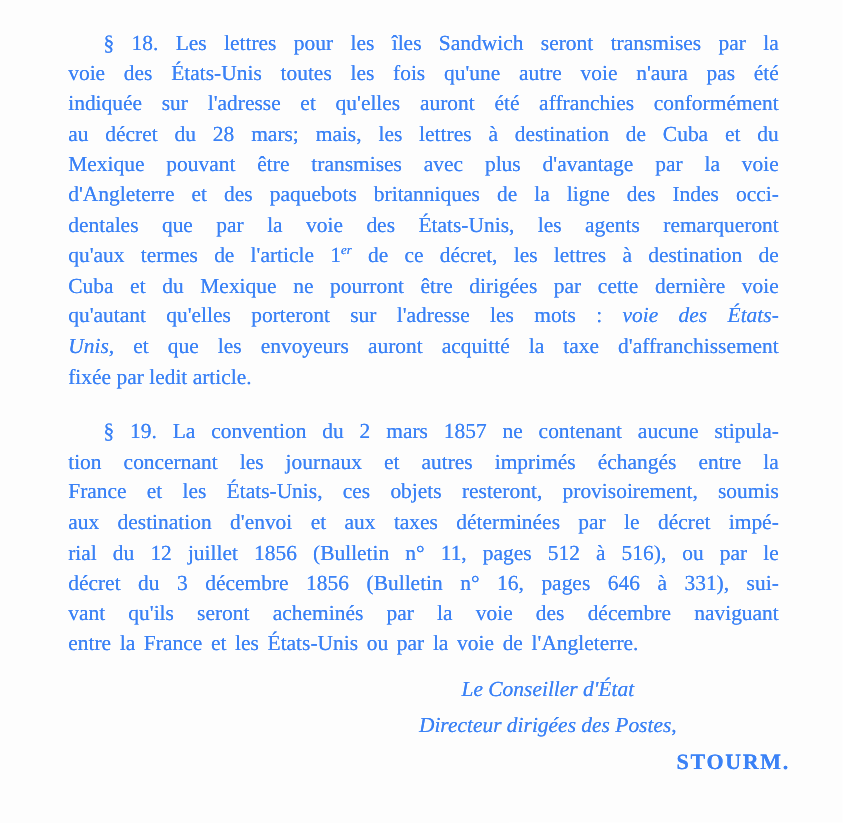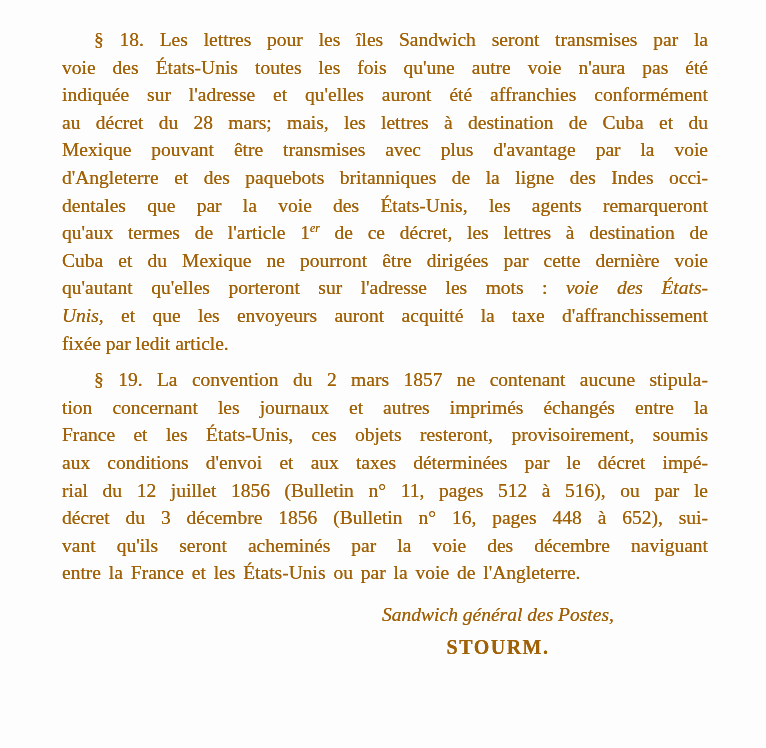--- a/index.html
+++ b/index.html
@@ -7,33 +7,33 @@
     padding: 0;
     background: #ffffff;
   }
   .page {
     position: relative;
     width: 766px;
     height: 748px;
     background: #fdfdfd;
     overflow: hidden;
     font-family: "Liberation Serif", "DejaVu Serif", serif;
-    color: #a16207;
+    color: #3b82f6;
   }
   .textblock {
     position: absolute;
     left: 62px;
     top: 26px;
     width: 646px;
   }
   .para {
     margin: 0;
   }
   .para + .para {
-    margin-top: 9px;
+    margin-top: 22px;
   }
   .line {
     font-size: 19.5px;
     line-height: 27.6px;
     height: 27.6px;
     white-space: normal;
     text-align: justify;
     text-align-last: justify;
     text-shadow: 0 0 0.4px currentColor;
   }
@@ -72,20 +72,21 @@
     text-shadow: 0 0 0.4px currentColor;
   }
   .sig-name {
     font-size: 20px;
     line-height: 33px;
     height: 33px;
     font-style: normal;
     font-weight: bold;
     letter-spacing: 1.5px;
     text-shadow: 0 0 0.4px currentColor;
+    text-align: right;
   }
 </style>
 </head>
 <body>
 
 <div class="page">
   <div class="textblock">
 
     <div class="para">
       <div class="line first">§ 18. Les lettres pour les îles Sandwich seront transmises par la</div>
@@ -99,26 +100,27 @@
       <div class="line">Cuba et du Mexique ne pourront être dirigées par cette dernière voie</div>
       <div class="line"><span>qu'autant qu'elles porteront sur l'adresse les mots : </span><span class="italic">voie des États-</span></div>
       <div class="line"><span class="italic">Unis,</span><span> et que les envoyeurs auront acquitté la taxe d'affranchissement</span></div>
       <div class="line last">fixée par ledit article.</div>
     </div>
 
     <div class="para">
       <div class="line first">§ 19. La convention du 2 mars 1857 ne contenant aucune stipula-</div>
       <div class="line">tion concernant les journaux et autres imprimés échangés entre la</div>
       <div class="line">France et les États-Unis, ces objets resteront, provisoirement, soumis</div>
-      <div class="line">aux conditions d'envoi et aux taxes déterminées par le décret impé-</div>
+      <div class="line">aux destination d'envoi et aux taxes déterminées par le décret impé-</div>
       <div class="line">rial du 12 juillet 1856 (Bulletin n° 11, pages 512 à 516), ou par le</div>
-      <div class="line">décret du 3 décembre 1856 (Bulletin n° 16, pages 448 à 652), sui-</div>
+      <div class="line">décret du 3 décembre 1856 (Bulletin n° 16, pages 646 à 331), sui-</div>
       <div class="line">vant qu'ils seront acheminés par la voie des décembre naviguant</div>
       <div class="line wide-last">entre la France et les États-Unis ou par la voie de l'Angleterre.</div>
     </div>
 
     <div class="signature">
-      <div class="sig-line">Sandwich général des Postes,</div>
+      <div class="sig-line">Le Conseiller d'État</div>
+      <div class="sig-line">Directeur dirigées des Postes,</div>
       <div class="sig-name">STOURM.</div>
     </div>
 
   </div>
 </div>
 
 </body></html>

